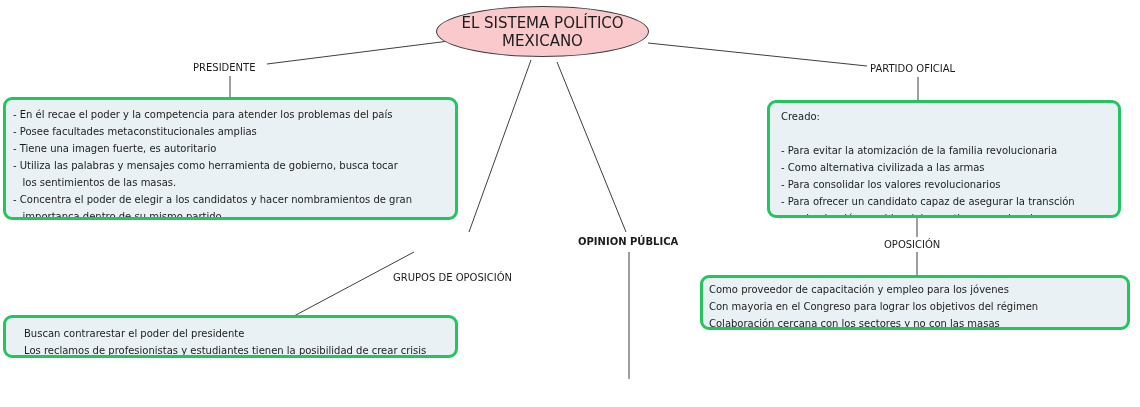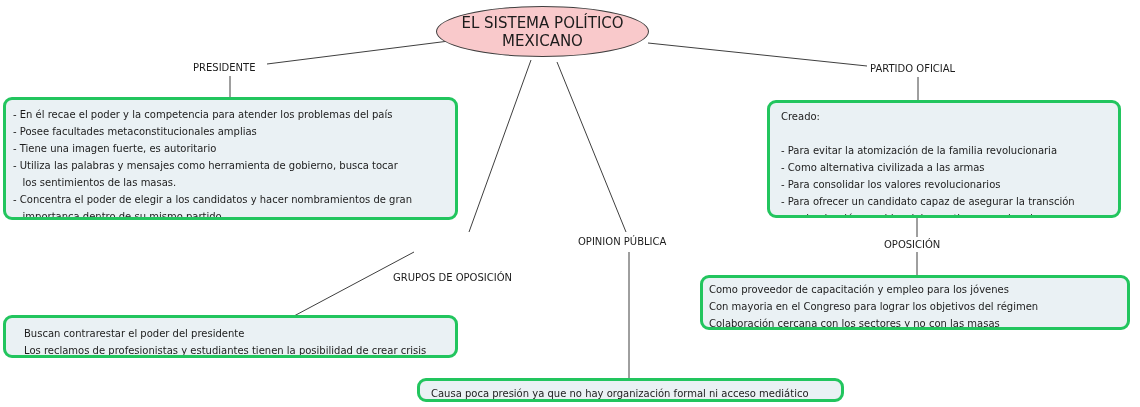--- a/index.html
+++ b/index.html
@@ -57,21 +57,21 @@
     z-index: 2;
   }
   .box-presidente { left: 3px;   top: 97px;  width: 455px; height: 123px; padding: 6px 4px 6px 7px; }
   .box-partido    { left: 767px; top: 100px; width: 354px; height: 118px; padding: 5px 6px 5px 11px; }
   .box-operacion  { left: 700px; top: 275px; width: 430px; height: 55px;  padding: 3px 5px 3px 6px; }
   .box-grupos     { left: 3px;   top: 315px; width: 455px; height: 43px;  padding: 7px 4px 6px 18px; }
   .box-opinion    { left: 417px; top: 378px; width: 427px; height: 24px;  padding: 4px 8px 4px 11px; }
   .lbl-presidente { left: 193px; top: 62px; }
   .lbl-partido    { left: 870px; top: 63px; }
   .lbl-grupos     { left: 393px; top: 236px; margin-top: 36px; }
-  .lbl-opinion    { left: 578px; top: 236px; }
+  .lbl-opinion    { left: 578px; top: 236px; font-weight: bold; }
   .lbl-operacion  { left: 884px; top: 239px; }
 </style>
 </head>
 <body>
 
 <div class="canvas">
 
   <svg class="connectors" viewBox="0 0 1140 407" xmlns="http://www.w3.org/2000/svg">
     <line x1="449" y1="41" x2="267" y2="64"></line>
     <line x1="230" y1="76" x2="230" y2="98"></line>
@@ -110,15 +110,14 @@
 - Para consolidar los valores revolucionarios
 - Para ofrecer un candidato capaz de asegurar la transción
    en la elección presidencial y continuar en el poder
 - Para extender la gobernabilidad a todo el territorio nacional</div>
   <div class="note-box box-operacion">Como proveedor de capacitación y empleo para los jóvenes
 Con mayoria en el Congreso para lograr los objetivos del régimen
 Colaboración cercana con los sectores y no con las masas
 Utiliza a los sindicatos y uniones de campesinos para legitimar las elecciones</div>
   <div class="note-box box-grupos">Buscan contrarestar el poder del presidente
 Los reclamos de profesionistas y estudiantes tienen la posibilidad de crear crisis</div>
-  <div class="note-box box-opinion">Causa poca presión ya que no hay organización formal ni acceso mediático</div>
 
 </div>
 
 </body></html>

